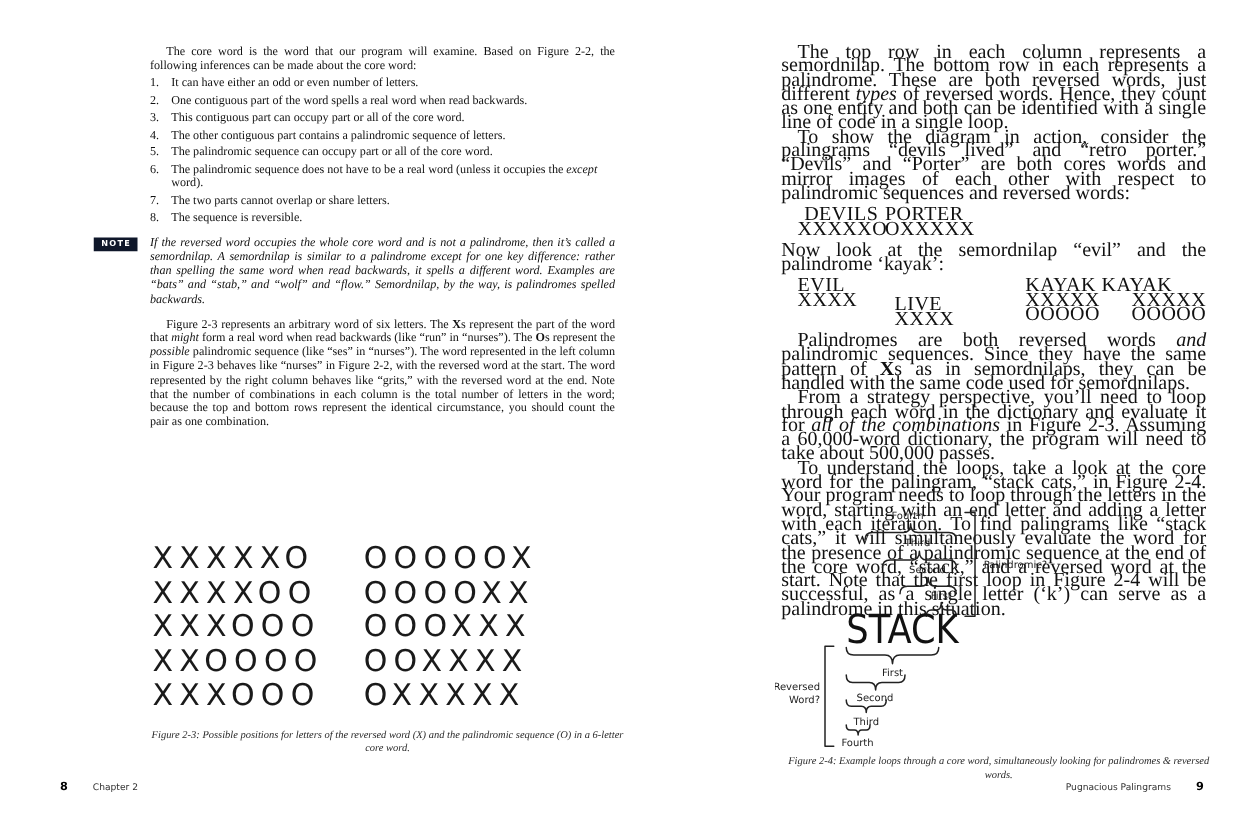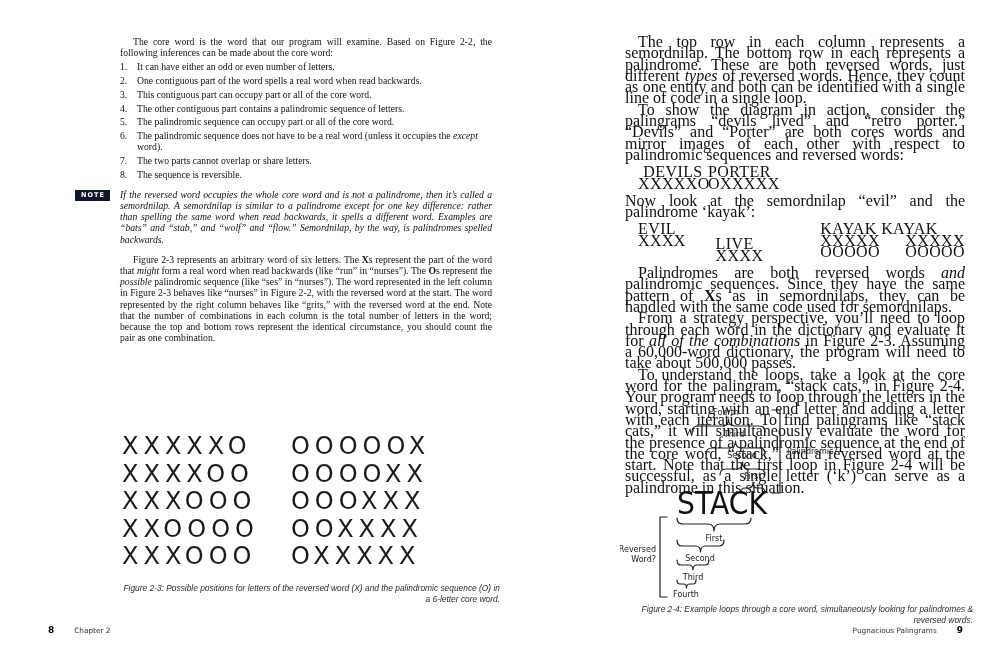--- a/index.html
+++ b/index.html
@@ -45,22 +45,22 @@
   .kcol2{width:92px;margin-top:15px;}
 
   
   #fig23{position:absolute;left:122px;top:433px;display:flex;}
   .grid{font-family:"DejaVu Sans",sans-serif;font-size:24px;line-height:27.5px;
         letter-spacing:5px;color:#1a1a1a;font-weight:normal;}
   .grid-right{margin-left:32px;}
 
   
   .caption{
-    position:absolute;font-family:Liberation Sans, sans-serif;font-style:italic;
-    font-size:8.4px;line-height:10.5px;color:#2b2b2b;text-align:right;
+    position:absolute;font-family:Liberation Serif, serif;font-style:italic;
+    font-size:8.4px;line-height:10.5px;color:#2b2b2b;text-align:center;
   }
   #fig23-caption{left:120px;top:583px;width:380px;}
   #fig24-caption{left:625px;top:604px;width:348px;}
 
   
   .footer{position:absolute;top:625px;font-family:"DejaVu Sans",sans-serif;
           font-size:7.3px;color:#333;display:flex;align-items:baseline;}
   #footer-left{left:48px;}
   #footer-right{right:37px;}
   .pagenum{font-weight:bold;font-size:9px;color:#000;}

